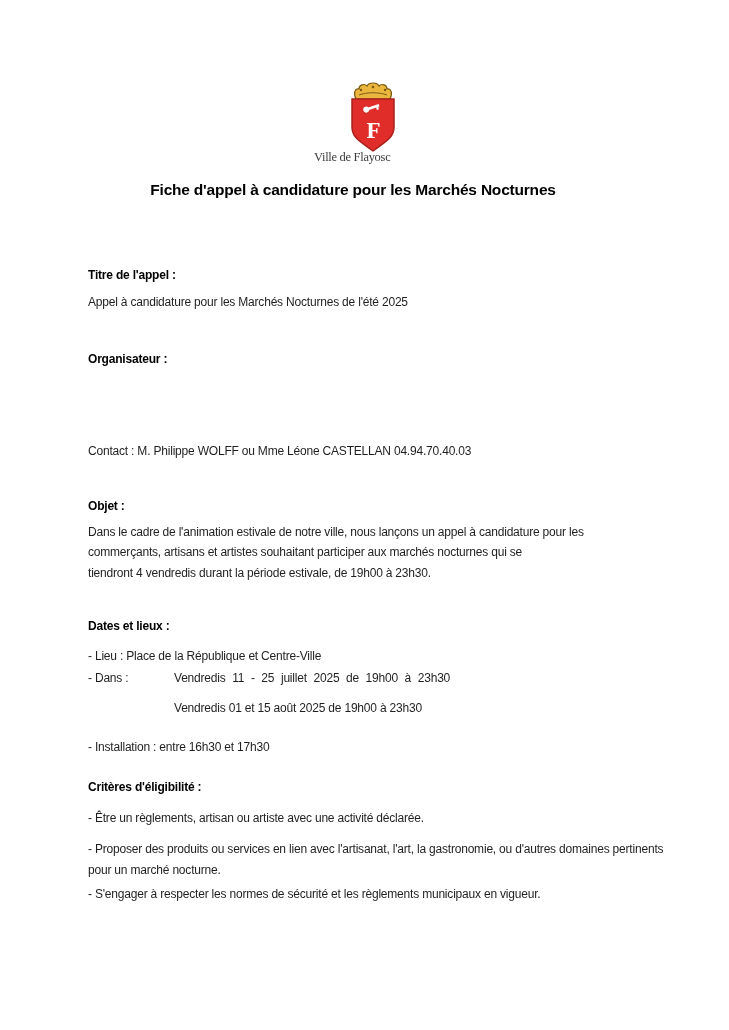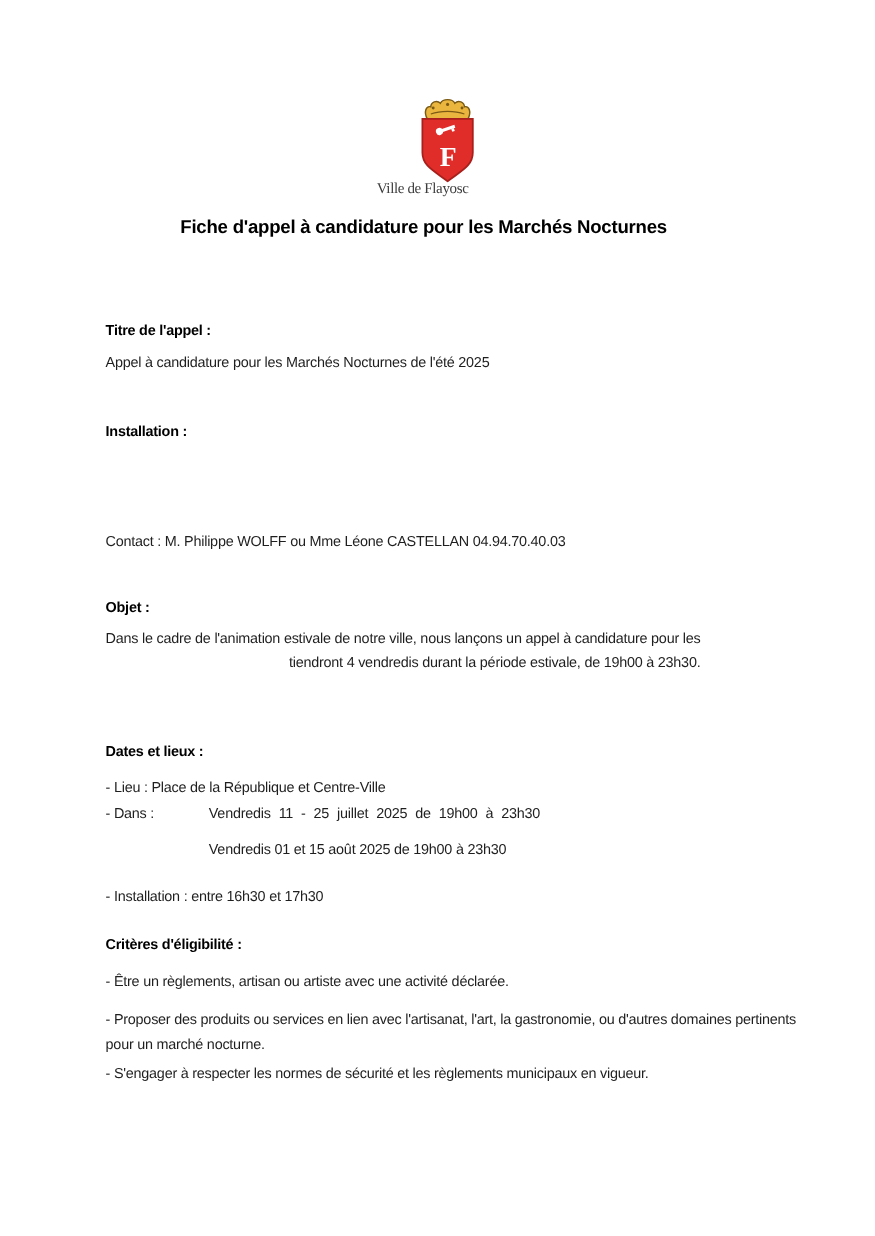--- a/index.html
+++ b/index.html
@@ -46,21 +46,21 @@
     left: 314px; top: 150px;
     width: 120px;
     text-align: left;
     font-family: "Liberation Serif", serif;
     font-size: 12.5px;
     letter-spacing: -0.3px;
     color: var(--caption-color, #3d3d3d);
     white-space: nowrap;
   }
   .address-block div { line-height: 20px; }
-  .para-lines div { line-height: 20.4px; text-align: right; }
+  .para-lines div { line-height: 20.4px; }
   .wide-spacing { word-spacing: 3.5px; }
   .wrap-para {
     white-space: normal;
     width: 588px;
     line-height: 21px;
   }
 </style>
 </head>
 <body>
 
@@ -86,26 +86,27 @@
 
     <text x="26.5" y="56" text-anchor="middle" font-family="Liberation Serif, serif" font-size="23" font-weight="bold" fill="var(--emblem-white)">F</text>
   </svg>
   <div class="logo-caption">Ville de Flayosc</div>
 
   <h1 class="doc-title">Fiche d'appel à candidature pour les Marchés Nocturnes</h1>
 
   <div class="abs heading" style="top:268px">Titre de l'appel :</div>
   <div class="abs" style="top:295px">Appel à candidature pour les Marchés Nocturnes de l'été 2025</div>
 
-  <div class="abs heading" style="top:352px">Installation :</div>
+  <div class="abs heading" style="top:352px">Organisateur :</div>
   <div class="abs" style="top:444px">Contact : M. Philippe WOLFF ou Mme Léone CASTELLAN 04.94.70.40.03</div>
 
   <div class="abs heading" style="top:499px">Objet :</div>
   <div class="abs para-lines" style="top:522px">
     <div>Dans le cadre de l'animation estivale de notre ville, nous lançons un appel à candidature pour les</div>
+    <div>commerçants, artisans et artistes souhaitant participer aux marchés nocturnes qui se</div>
     <div>tiendront 4 vendredis durant la période estivale, de 19h00 à 23h30.</div>
   </div>
 
   <div class="abs heading" style="top:619px">Dates et lieux :</div>
   <div class="abs" style="top:649px">- Lieu : Place de la République et Centre-Ville</div>
   <div class="abs" style="top:671px">- Dans :</div>
   <div class="abs wide-spacing" style="top:671px; left:174px">Vendredis 11 - 25 juillet 2025 de 19h00 à 23h30</div>
   <div class="abs" style="top:701px; left:174px">Vendredis 01 et 15 août 2025 de 19h00 à 23h30</div>
   <div class="abs" style="top:740px">- Installation : entre 16h30 et 17h30</div>
 

